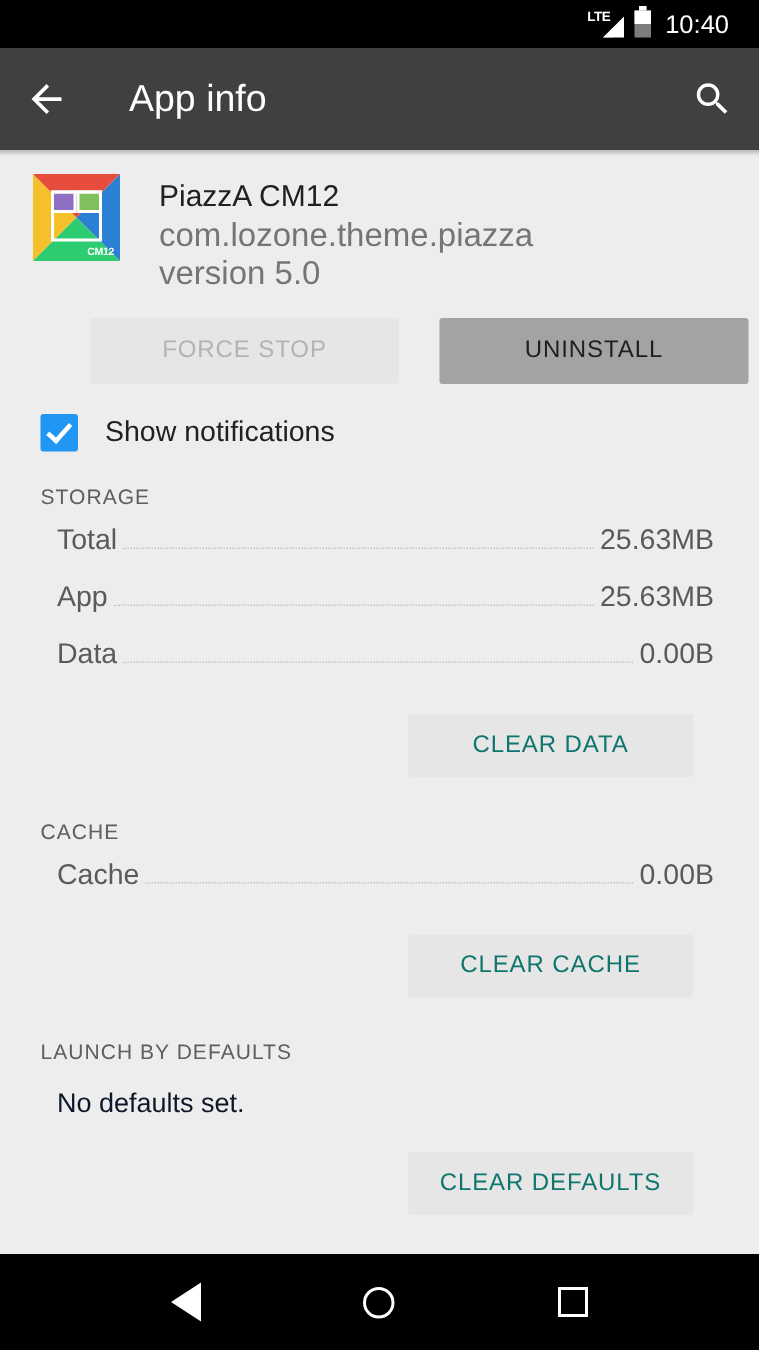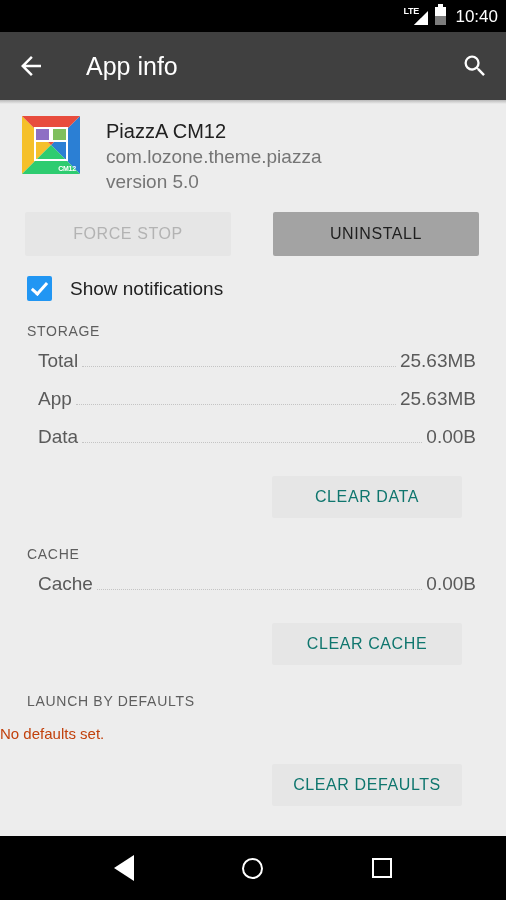--- a/index.html
+++ b/index.html
@@ -22,21 +22,21 @@
   
   .status-bar {
     position: absolute;
     top: 0; left: 0;
     width: 506px;
     height: 32px;
     background: #000000;
     display: flex;
     align-items: center;
     justify-content: flex-end;
-    padding-right: 8px;
+    padding-right: 20px;
     box-sizing: border-box;
   }
   .status-icons {
     display: flex;
     align-items: center;
     gap: 7px;
   }
   .lte-signal {
     position: relative;
     width: 25px;
@@ -227,30 +227,31 @@
   .app-meta {
     margin-left: 26px;
     padding-top: 2px;
   }
   .app-name {
     font-size: 20px;
     color: #212121;
     line-height: 26px;
   }
   .app-package, .app-version {
-    font-size: 19px;
+    font-size: 22px;
     color: #757575;
     line-height: 25px;
   }
 
   
   .btn-row {
     display: flex;
-    padding: 18px 27px 0 25px;
+    padding: 18px 7px 0 25px;
     justify-content: space-between;
+    margin-left: 35px;
   }
   .btn {
     height: 44px;
     border-radius: 2px;
     display: flex;
     align-items: center;
     justify-content: center;
     font-size: 16px;
     letter-spacing: 0.6px;
     box-sizing: border-box;
@@ -338,22 +339,23 @@
     background: #e6e6e6;
     color: #0f766e;
     border-radius: 2px;
     display: flex;
     align-items: center;
     justify-content: center;
     font-size: 16px;
     letter-spacing: 0.6px;
   }
   .plain-text {
-    font-size: 15px;
-    color: #c2410c;
+    font-size: 18px;
+    color: #0f172a;
+    padding-left: 38px;
   }
 
   
   .nav-bar {
     position: absolute;
     bottom: 0; left: 0;
     width: 506px;
     height: 64px;
     background: #000000;
     display: flex;

